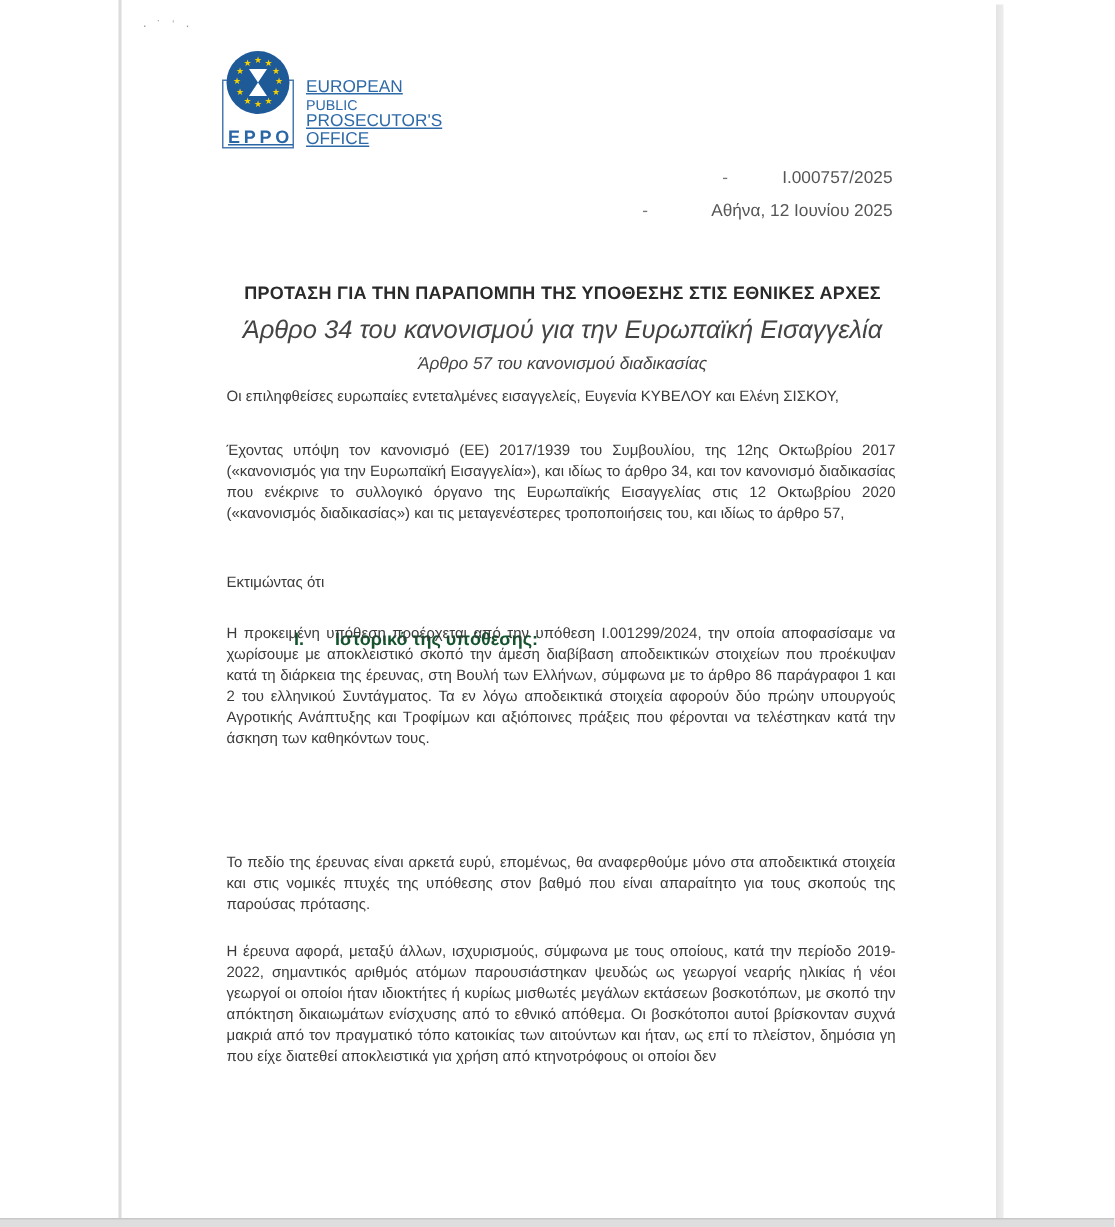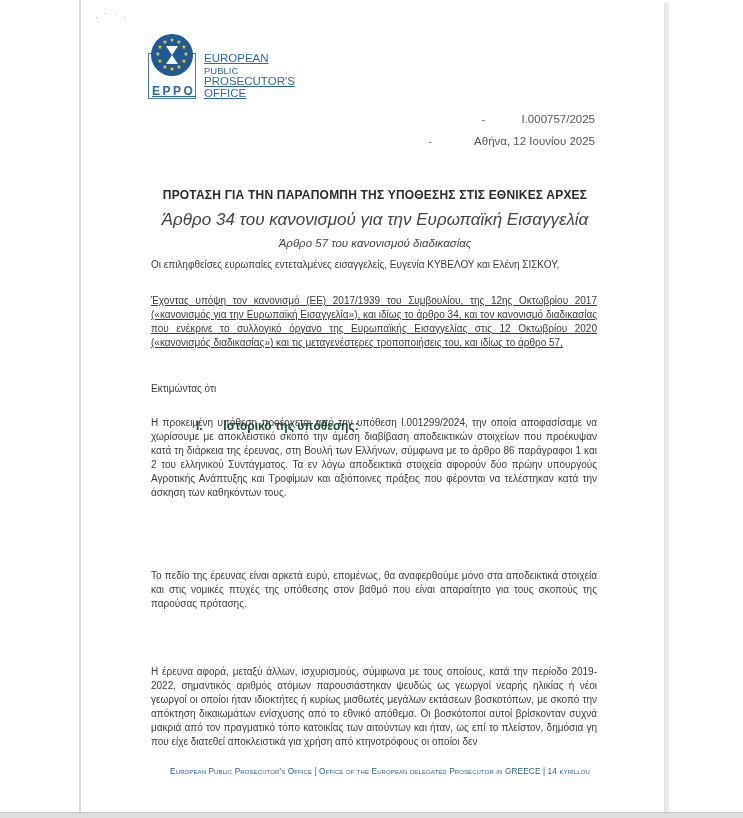--- a/index.html
+++ b/index.html
@@ -85,40 +85,39 @@
 <div class="title-block">
   <div class="title">ΠΡΟΤΑΣΗ ΓΙΑ ΤΗΝ ΠΑΡΑΠΟΜΠΗ ΤΗΣ ΥΠΟΘΕΣΗΣ ΣΤΙΣ ΕΘΝΙΚΕΣ ΑΡΧΕΣ</div>
   <div class="subtitle">Άρθρο 34 του κανονισμού για την Ευρωπαϊκή Εισαγγελία</div>
   <div class="subtitle2">Άρθρο 57 του κανονισμού διαδικασίας</div>
 </div>
 
 <div class="body-text" style="top:258px;">
   <p class="p">Οι επιληφθείσες ευρωπαίες εντεταλμένες εισαγγελείς, Ευγενία ΚΥΒΕΛΟΥ και Ελένη ΣΙΣΚΟΥ,</p>
 </div>
 
-<div class="body-text" style="top:294px;text-decoration:underline;">
+<div class="body-text" style="top:294px;">
   <p class="p">Έχοντας υπόψη τον κανονισμό (ΕΕ) 2017/1939 του Συμβουλίου, της 12ης Οκτωβρίου 2017 («κανονισμός για την Ευρωπαϊκή Εισαγγελία»), και ιδίως το άρθρο 34, και τον κανονισμό διαδικασίας που ενέκρινε το συλλογικό όργανο της Ευρωπαϊκής Εισαγγελίας στις 12 Οκτωβρίου 2020 («κανονισμός διαδικασίας») και τις μεταγενέστερες τροποποιήσεις του, και ιδίως το άρθρο 57,</p>
 </div>
 
 <div class="body-text" style="top:382px;">
   <p class="p">Εκτιμώντας ότι</p>
 </div>
 
 <div class="section-heading">
   <span class="num">I.</span>
   <span>Ιστορικό της υπόθεσης:</span>
 </div>
 
 <div class="body-text" style="top:416px;">
   <p class="p">Η προκειμένη υπόθεση προέρχεται από την υπόθεση I.001299/2024, την οποία αποφασίσαμε να χωρίσουμε με αποκλειστικό σκοπό την άμεση διαβίβαση αποδεικτικών στοιχείων που προέκυψαν κατά τη διάρκεια της έρευνας, στη Βουλή των Ελλήνων, σύμφωνα με το άρθρο 86 παράγραφοι 1 και 2 του ελληνικού Συντάγματος. Τα εν λόγω αποδεικτικά στοιχεία αφορούν δύο πρώην υπουργούς Αγροτικής Ανάπτυξης και Τροφίμων και αξιόποινες πράξεις που φέρονται να τελέστηκαν κατά την άσκηση των καθηκόντων τους.</p>
 </div>
 
 <div class="body-text" style="top:569px;">
   <p class="p">Το πεδίο της έρευνας είναι αρκετά ευρύ, επομένως, θα αναφερθούμε μόνο στα αποδεικτικά στοιχεία και στις νομικές πτυχές της υπόθεσης στον βαθμό που είναι απαραίτητο για τους σκοπούς της παρούσας πρότασης.</p>
 </div>
 
-<div class="body-text" style="top:628px;margin-top:37px;">
+<div class="body-text" style="top:628px;">
   <p class="p">Η έρευνα αφορά, μεταξύ άλλων, ισχυρισμούς, σύμφωνα με τους οποίους, κατά την περίοδο 2019-2022, σημαντικός αριθμός ατόμων παρουσιάστηκαν ψευδώς ως γεωργοί νεαρής ηλικίας ή νέοι γεωργοί οι οποίοι ήταν ιδιοκτήτες ή κυρίως μισθωτές μεγάλων εκτάσεων βοσκοτόπων, με σκοπό την απόκτηση δικαιωμάτων ενίσχυσης από το εθνικό απόθεμα. Οι βοσκότοποι αυτοί βρίσκονταν συχνά μακριά από τον πραγματικό τόπο κατοικίας των αιτούντων και ήταν, ως επί το πλείστον, δημόσια γη που είχε διατεθεί αποκλειστικά για χρήση από κτηνοτρόφους οι οποίοι δεν</p>
 </div>
 
 <div class="footer">
-  <div>European Public Prosecutor's Office | Office of the European delegated Prosecutor in GREECE | 14 kyrillou</div>
 </div>
 
 </body></html>

